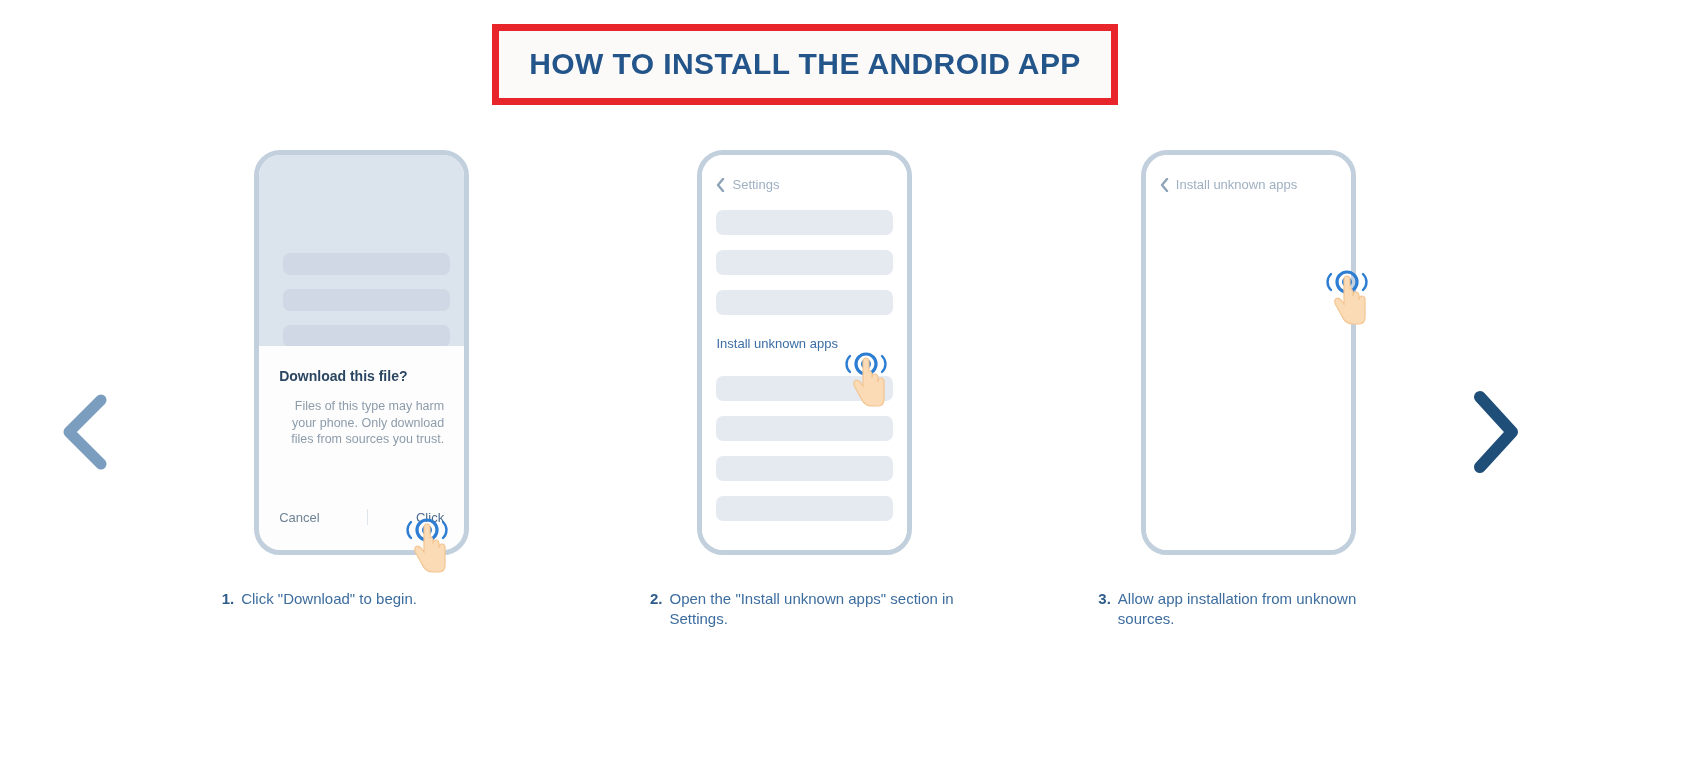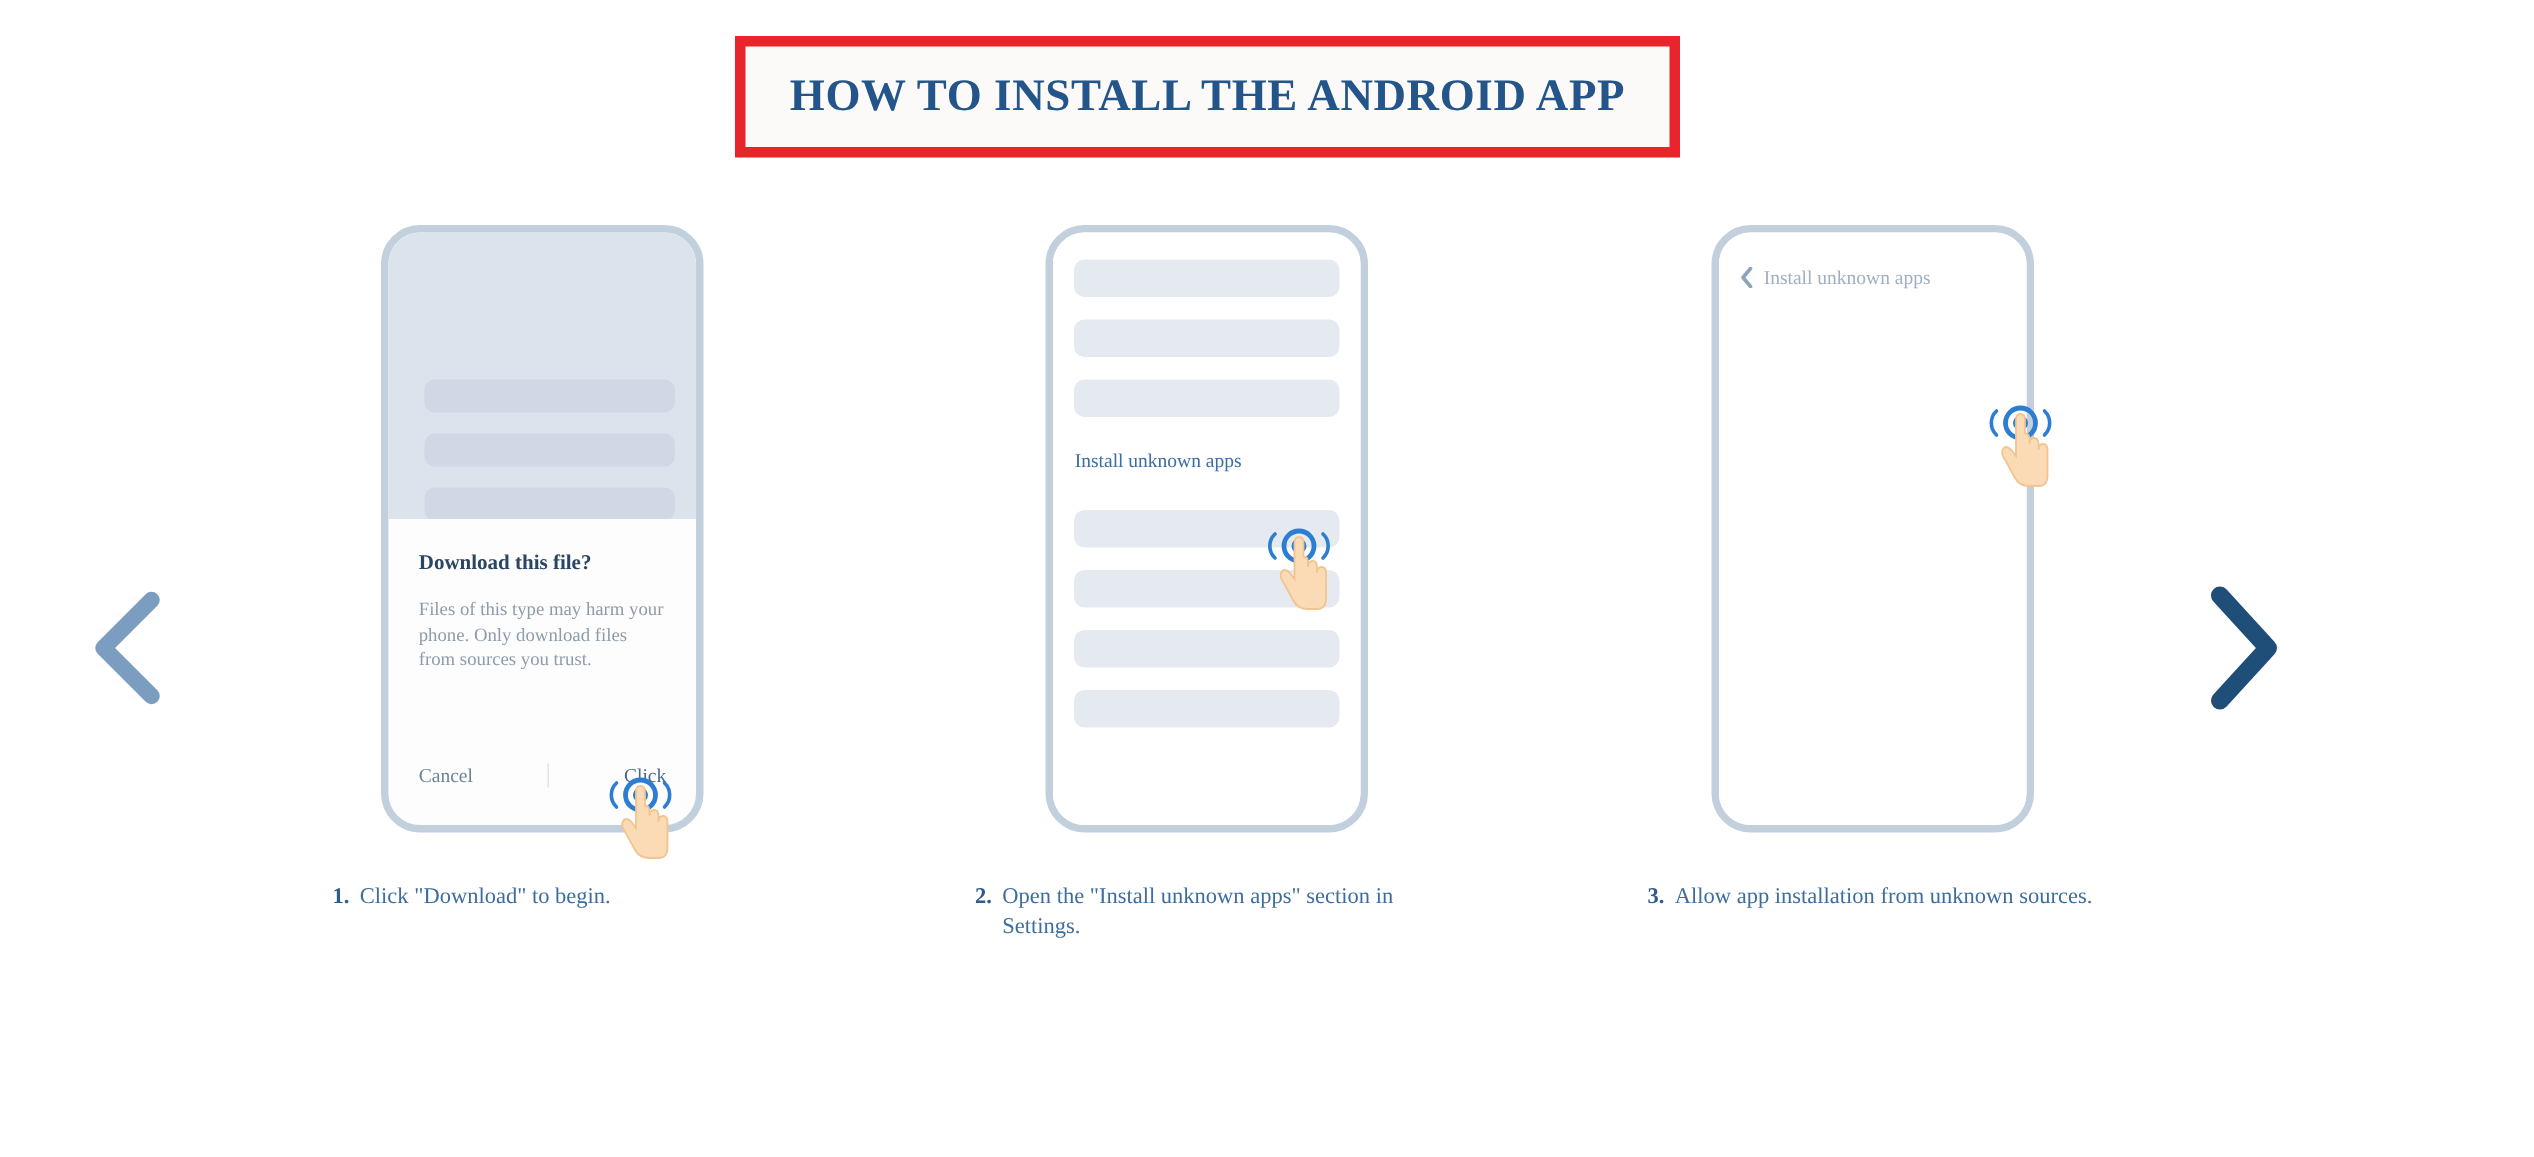--- a/index.html
+++ b/index.html
@@ -9,21 +9,20 @@
     background: #ffffff;
     font-family: "Liberation Sans", sans-serif;
     overflow: hidden;
   }
 
   .page {
     position: relative;
     width: 1610px;
     height: 771px;
     background: #ffffff;
-    font-family: Liberation Serif, serif;
   }
 
   
   .title-wrap {
     position: absolute;
     left: 0; right: 0;
     top: 24px;
     display: flex;
     justify-content: center;
   }
@@ -123,20 +122,21 @@
   .dialog-title {
     font-size: 14px;
     font-weight: bold;
     color: #2b4662;
     margin-bottom: 14px;
   }
   .dialog-body {
     font-size: 12.5px;
     line-height: 1.32;
     color: #8d9cab;
+    text-align: right;
   }
   .dialog-actions {
     position: absolute;
     left: 20px; right: 20px; bottom: 25px;
     display: flex;
     align-items: center;
     justify-content: space-between;
     text-align: center;
   }
   .dialog-btn {
@@ -294,20 +294,28 @@
       <div class="caption caption-1">
         <span class="caption-num">1.</span>
         <span>Click "Download" to begin.</span>
       </div>
     </div>
 
     <div class="slide">
       <div class="phone phone-2">
         <div class="phone-screen">
 
+          <div class="phone-header">
+            <span class="chev-back">
+              <svg width="9" height="14" viewBox="0 0 9 14" aria-hidden="true">
+                <polyline points="7,1 2,7 7,13" fill="none" stroke="#8fa3b8" stroke-width="2.4" stroke-linecap="round" stroke-linejoin="round"></polyline>
+              </svg>
+            </span>
+            <span>Settings</span>
+          </div>
 
           <div style="height:18px"></div>
           <div class="bar"></div>
           <div class="bar"></div>
           <div class="bar"></div>
 
           <div class="mid-label">Install unknown apps</div>
 
           <div style="height:23px"></div>
           <div class="bar"></div>

